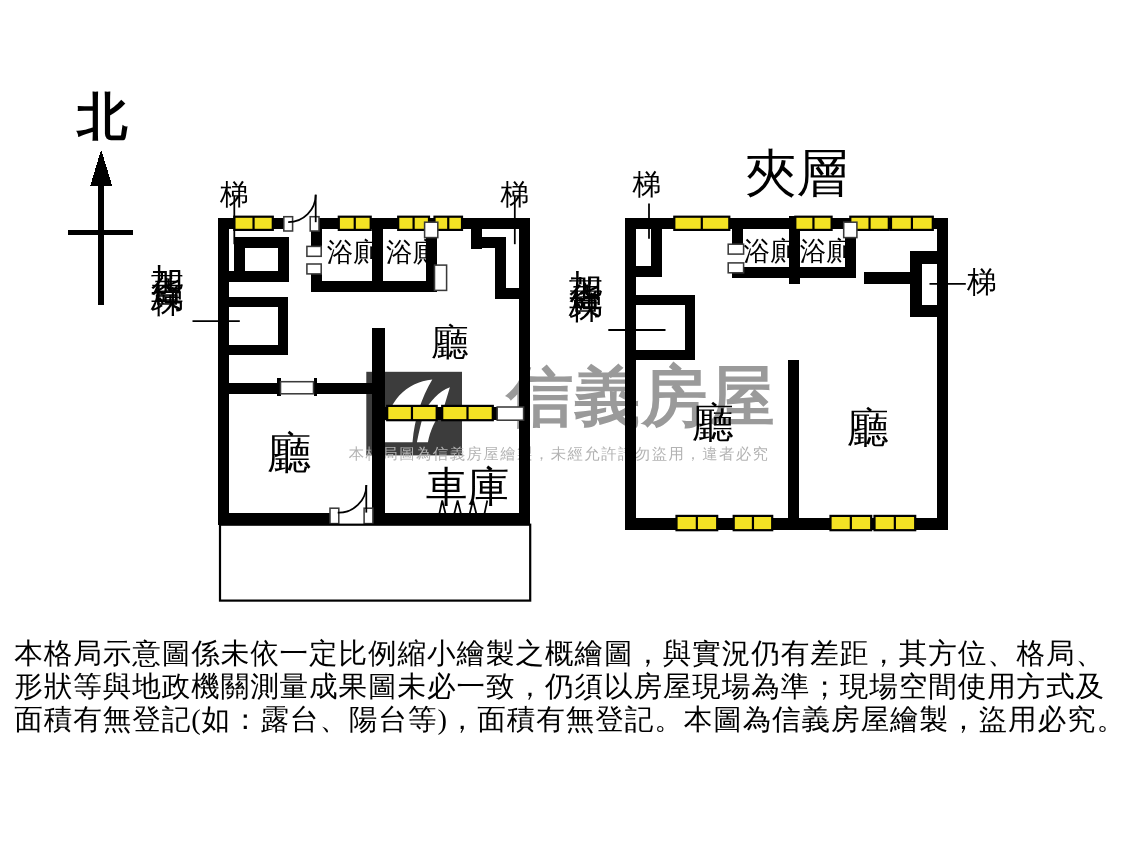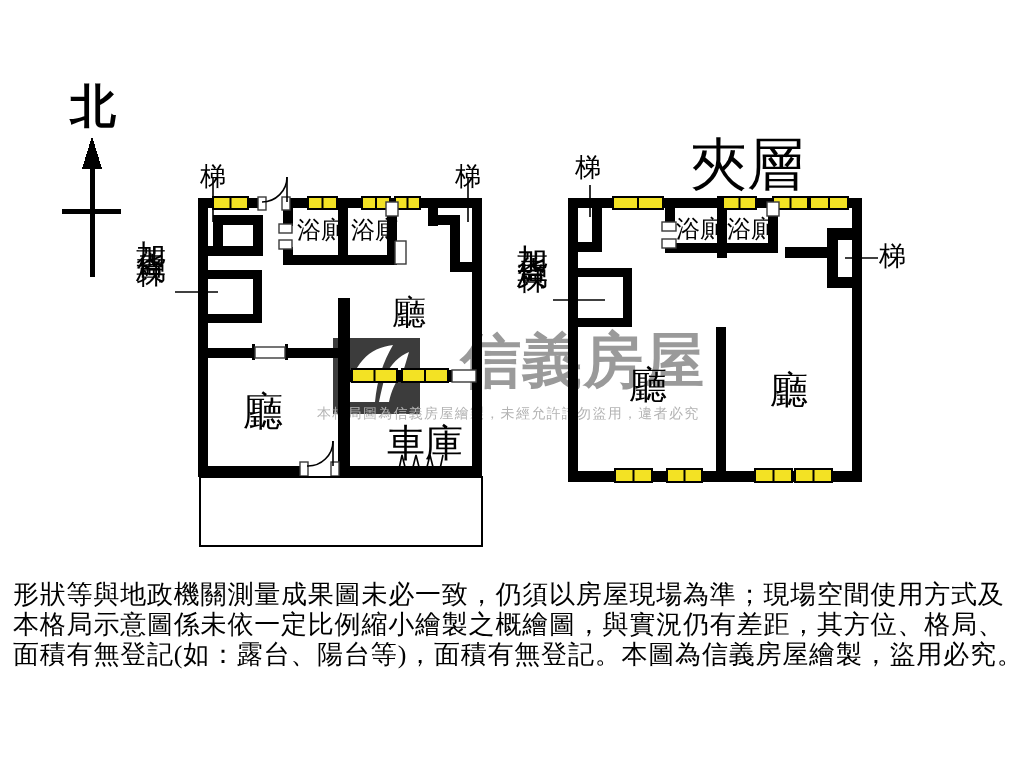--- a/index.html
+++ b/index.html
@@ -209,29 +209,29 @@
 
     <div class="lbl" style="left:200px;top:164px;font-size:26px;">梯</div>
     <div class="lbl" style="left:455px;top:164px;font-size:26px;">梯</div>
     <div class="lbl vlabel" style="left:136px;top:216px;font-size:30px;">加蓋貨梯</div>
     <div class="lbl" style="left:297px;top:218px;font-size:24px;">浴廁</div>
     <div class="lbl" style="left:351px;top:218px;font-size:24px;">浴廁</div>
     <div class="lbl" style="left:392px;top:296px;font-size:34px;">廳</div>
     <div class="lbl" style="left:243px;top:392px;font-size:40px;">廳</div>
     <div class="lbl" style="left:387px;top:424px;font-size:38px;">車庫</div>
 
-    <div class="lbl" style="left:677px;top:136px;font-size:57px;margin-left:13px;">夾層</div>
+    <div class="lbl" style="left:677px;top:136px;font-size:47px;">夾層</div>
     <div class="lbl" style="left:575px;top:155px;font-size:26px;">梯</div>
     <div class="lbl vlabel" style="left:517px;top:220px;font-size:31px;">加蓋貨梯</div>
     <div class="lbl" style="left:676px;top:217px;font-size:24px;">浴廁</div>
     <div class="lbl" style="left:727px;top:217px;font-size:24px;">浴廁</div>
     <div class="lbl" style="left:879px;top:243px;font-size:27px;">梯</div>
     <div class="lbl" style="left:629px;top:366px;font-size:38px;">廳</div>
     <div class="lbl" style="left:770px;top:371px;font-size:38px;">廳</div>
   </div>
 
   <div id="disclaimer">
+    <div>本格局示意圖係未依一定比例縮小繪製之概繪圖，與實況仍有差距，其方位、格局、</div>
     <div>形狀等與地政機關測量成果圖未必一致，仍須以房屋現場為準；現場空間使用方式及</div>
-    <div>本格局示意圖係未依一定比例縮小繪製之概繪圖，與實況仍有差距，其方位、格局、</div>
     <div>面積有無登記(如：露台、陽台等)，面積有無登記。本圖為信義房屋繪製，盜用必究。</div>
   </div>
 
 </div>
 
 </body></html>

